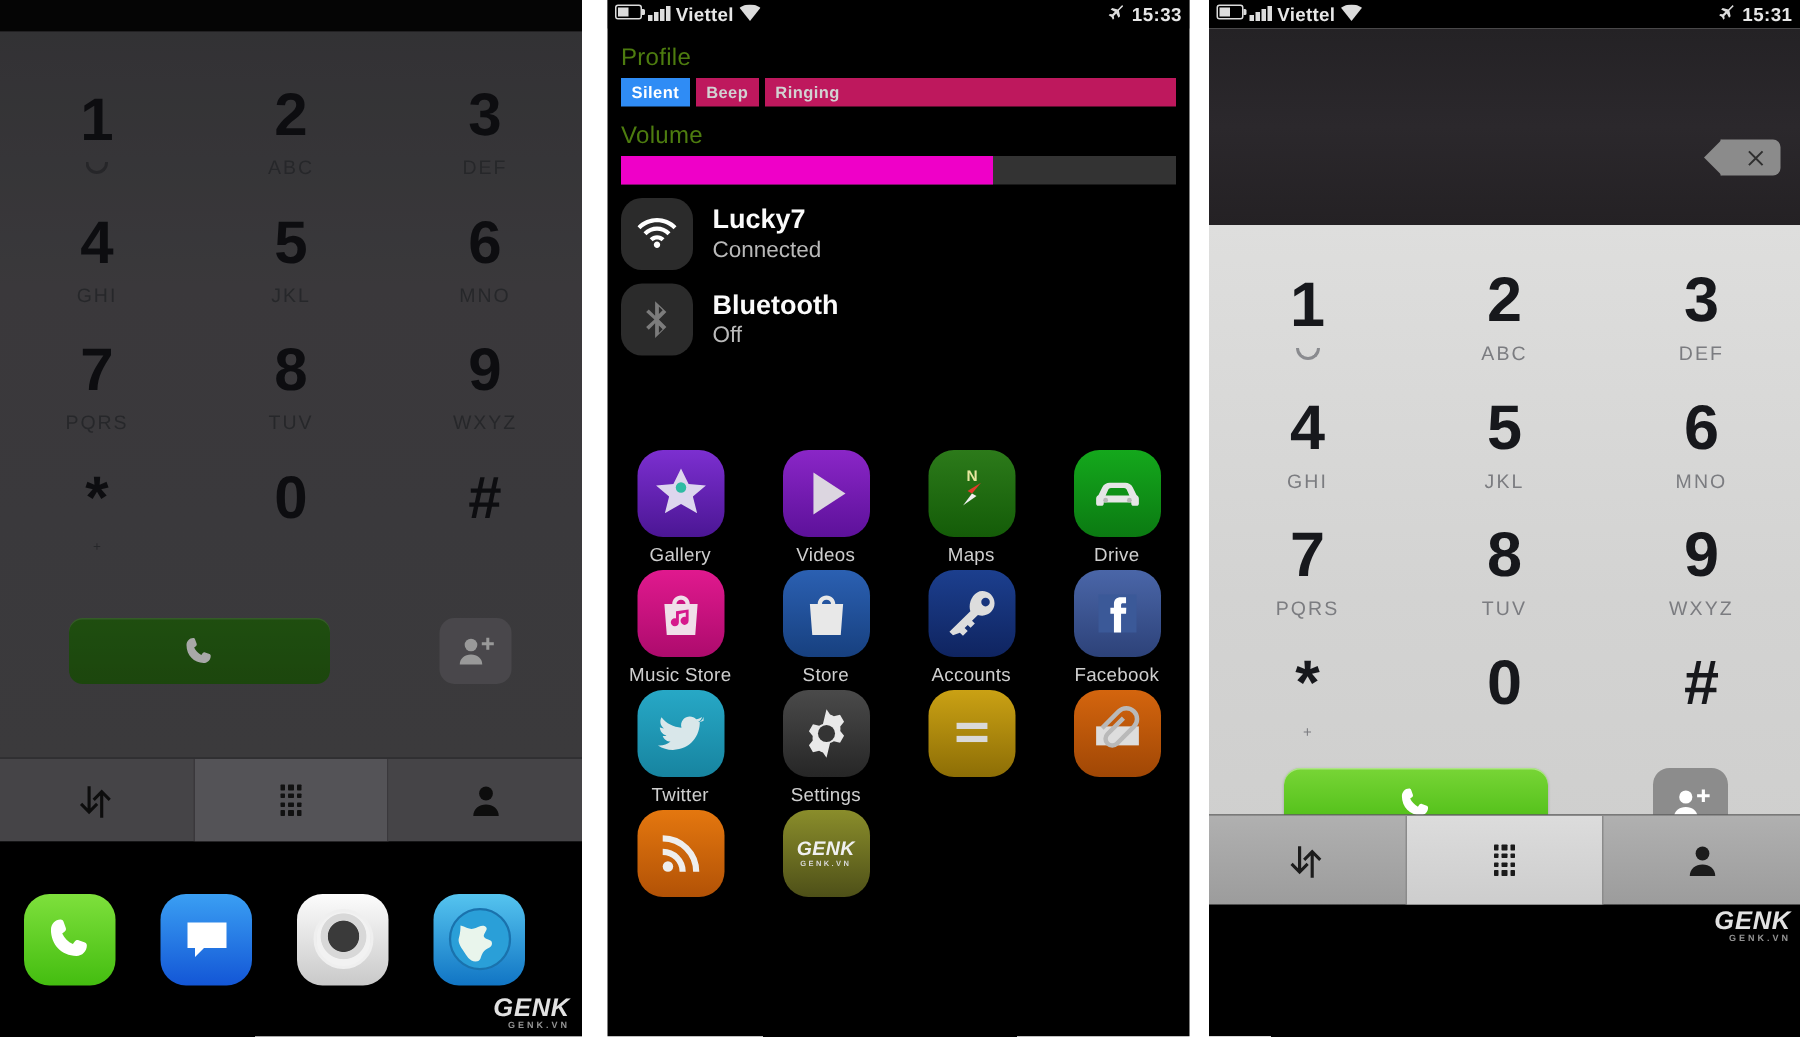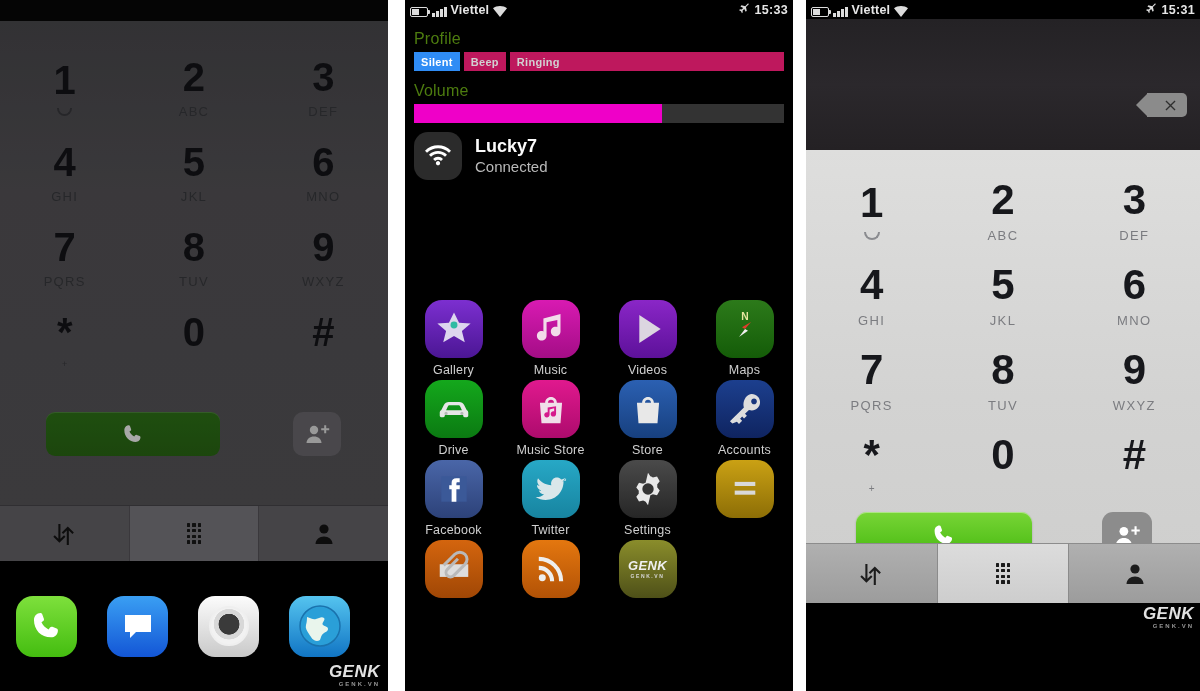--- a/index.html
+++ b/index.html
@@ -121,21 +121,21 @@
   }
 
   
   #panel-mid { width: 388px; background: #000; flex: none; }
   .statusbar {
     height: 19px; width: 100%;
     background: #000; color: #e6e6e6;
     display: flex; align-items: center;
     font-size: 12px; padding: 0 5px;
   }
-  .sb-left { display: flex; align-items: flex-end; gap: 4px; }
+  .sb-left { display: flex; align-items: flex-start; gap: 4px; }
   .sb-right { margin-left: auto; display: flex; align-items: center; gap: 5px; }
   .sb-carrier { font-weight: bold; font-size: 12.5px; letter-spacing: .2px; }
   .sb-time { font-weight: bold; font-size: 12.5px; letter-spacing: .3px; }
   .batt {
     width: 18px; height: 10px; border: 1.6px solid #dcdcdc;
     border-radius: 2px; position: relative; display: inline-block;
   }
   .batt::after {
     content: ''; position: absolute; right: -3.4px; top: 2.4px;
     width: 2px; height: 4px; background: #dcdcdc; border-radius: 0 1px 1px 0;
@@ -489,39 +489,42 @@
       <path fill="#ffffff" d="M8.1 14.3l1.6 1.6c1.3-1.3 3.4-1.3 4.7 0l1.6-1.6c-2.2-2.2-5.7-2.2-7.9 0z"></path>
       <path fill="#ffffff" d="M4.8 11l1.6 1.6c3.1-3.1 8.1-3.1 11.2 0L19.2 11c-4-4-10.4-4-14.4 0z"></path>
       <path fill="#ffffff" d="M1.6 7.8l1.6 1.6c4.9-4.9 12.8-4.9 17.6 0l1.6-1.6c-5.7-5.8-15.1-5.8-20.8 0z"></path>
             </svg>
           </div>
           <div class="toggle-txt">
             <div class="t1">Lucky7</div>
             <div class="t2">Connected</div>
           </div>
         </div>
+        <div class="toggle-row">
+          <div class="toggle-ico off">
+            <svg width="30" height="30" viewBox="0 0 24 24">
+              <path fill="#ffffff" d="M11 2.2 17 8l-4 4 4 4-6 5.8V14l-3.4 3.4-1.4-1.4L10.6 12 6.2 8 7.6 6.6 11 10zm2 2.8v4l2-2zm0 10.2v4l2-2z"></path>
+            </svg>
+          </div>
+          <div class="toggle-txt">
+            <div class="t1">Bluetooth</div>
+            <div class="t2">Off</div>
+          </div>
+        </div>
       </div>
 
     <div class="appgrid" id="appgrid">
         <div class="app">
           <div class="app-ico bg-gallery">
             <svg width="38" height="38" viewBox="0 0 24 24">
               <path fill="#ddd6ee" d="M12 1.5 15.2 8l7.3.6-5.5 4.7 1.8 7-6.8-3.9-6.8 3.9 1.8-7L1.5 8.6 8.8 8z"></path>
               <circle cx="12" cy="9.5" r="2.2" fill="#2fbba4"></circle>
             </svg>
           </div>
           <div class="app-lbl">Gallery</div>
-        </div>
-        <div class="app">
-          <div class="app-ico bg-music">
-            <svg width="38" height="38" viewBox="0 0 24 24">
-              <path fill="#f2dcea" d="M18 2.5v11.1c0 1.7-1.4 3-3.1 3s-3-1.3-3-3 1.3-3 3-3c.4 0 .8.1 1.1.2V6.3L9.2 7.8v8.5c0 1.7-1.4 3-3.1 3s-3-1.3-3-3 1.3-3 3-3c.4 0 .8.1 1.1.2V5.3z"></path>
-            </svg>
-          </div>
-          <div class="app-lbl">Music</div>
         </div>
         <div class="app">
           <div class="app-ico bg-videos">
             <svg width="38" height="38" viewBox="0 0 24 24">
               <path fill="#dcd6e0" d="M6.5 3.2 20 12 6.5 20.8z"></path>
             </svg>
           </div>
           <div class="app-lbl">Videos</div>
         </div>
         <div class="app">

